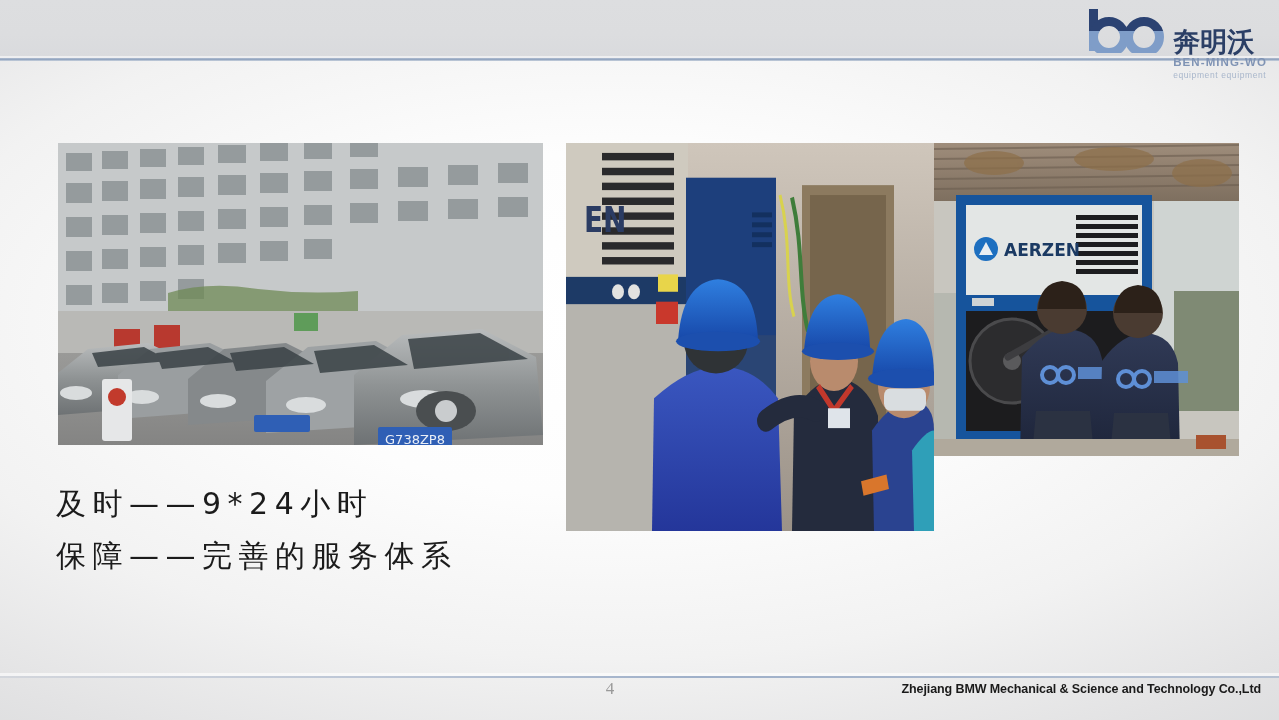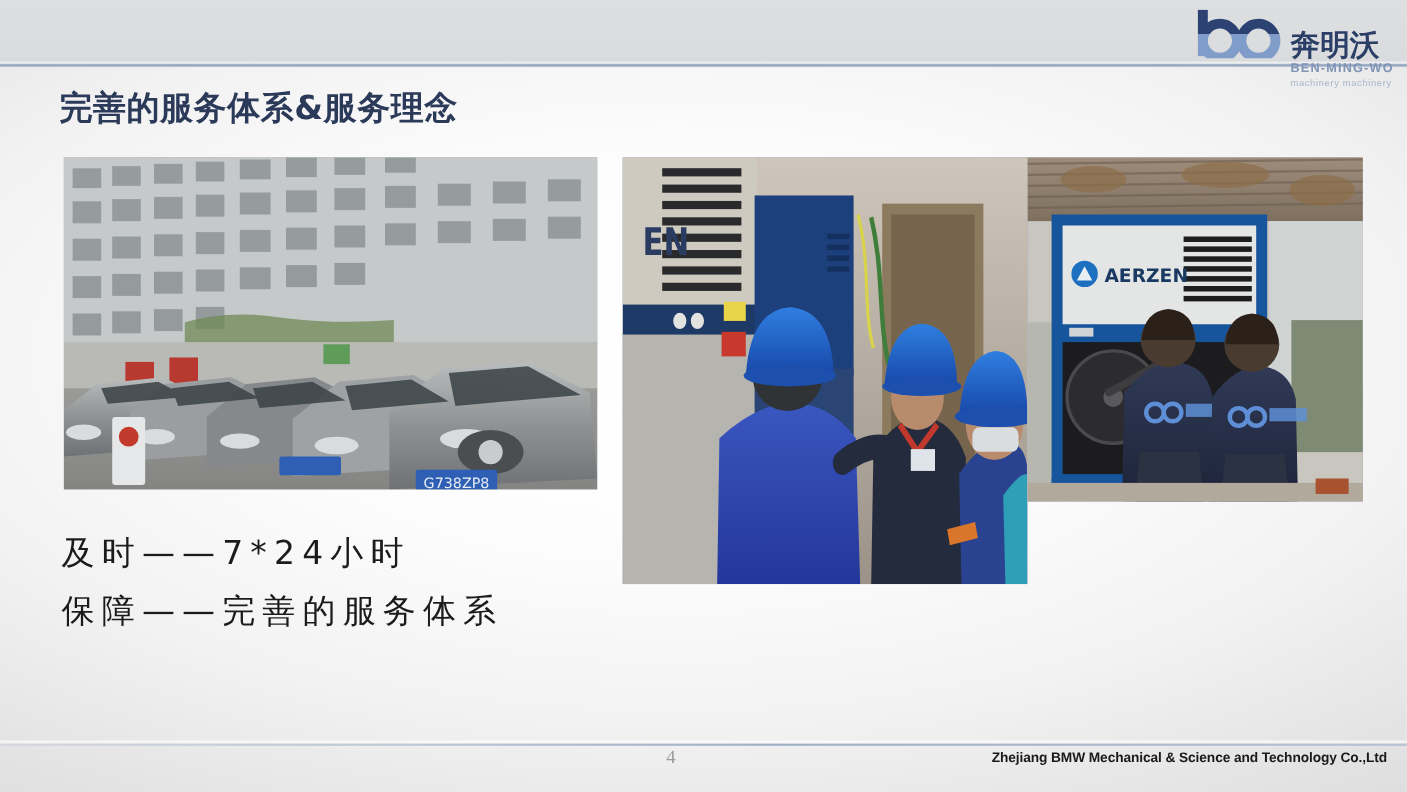--- a/index.html
+++ b/index.html
@@ -205,25 +205,24 @@
         <g clip-path="url(#botHalf)">
           <rect x="6" y="2" width="9" height="42" fill="#7f9dc8"></rect>
           <circle cx="26" cy="30" r="15.5" fill="none" stroke="#7f9dc8" stroke-width="9"></circle>
           <circle cx="61" cy="30" r="15.5" fill="none" stroke="#7f9dc8" stroke-width="9"></circle>
         </g>
       </svg>
     </span>
     <span class="logo-text">
       <span class="logo-cn">奔明沃</span>
       <span class="logo-latin">BEN-MING-WO</span>
-      <span class="logo-sub">machinery machinery</span>
+      <span class="logo-sub">equipment equipment</span>
     </span>
   </div>
 
-  <div class="title">完善的服务体系&amp;服务理念</div>
 
   <div class="photos">
 
     <div class="photo photo-1">
       <svg class="ph-svg" viewBox="0 0 485 302" preserveAspectRatio="none" xmlns="http://www.w3.org/2000/svg">
         <defs>
           <linearGradient id="sky1" x1="0" y1="0" x2="0" y2="1">
             <stop offset="0" stop-color="#cfd2d3"></stop>
               <stop offset="1" stop-color="#bdc1c2"></stop>
           </linearGradient>
@@ -497,21 +496,21 @@
         <path d="M176 313 L180 270 L234 270 L238 313 Z" fill="#2b3242"></path>
 
         <rect x="0" y="296" width="305" height="17" fill="#b0a99c"></rect>
         <rect x="262" y="292" width="30" height="14" fill="#a8522f"></rect>
       </svg>
     </div>
 
   </div>
 
   <div class="lines">
-    <div class="line">及时——7*24小时</div>
+    <div class="line">及时——9*24小时</div>
     <div class="line">保障——完善的服务体系</div>
   </div>
 
   <div class="footer-rule-hi"></div>
   <div class="footer-rule"></div>
   <div class="page-num">4</div>
   <div class="footer-company">Zhejiang BMW Mechanical &amp; Science and Technology Co.,Ltd</div>
 
 </div>
 

